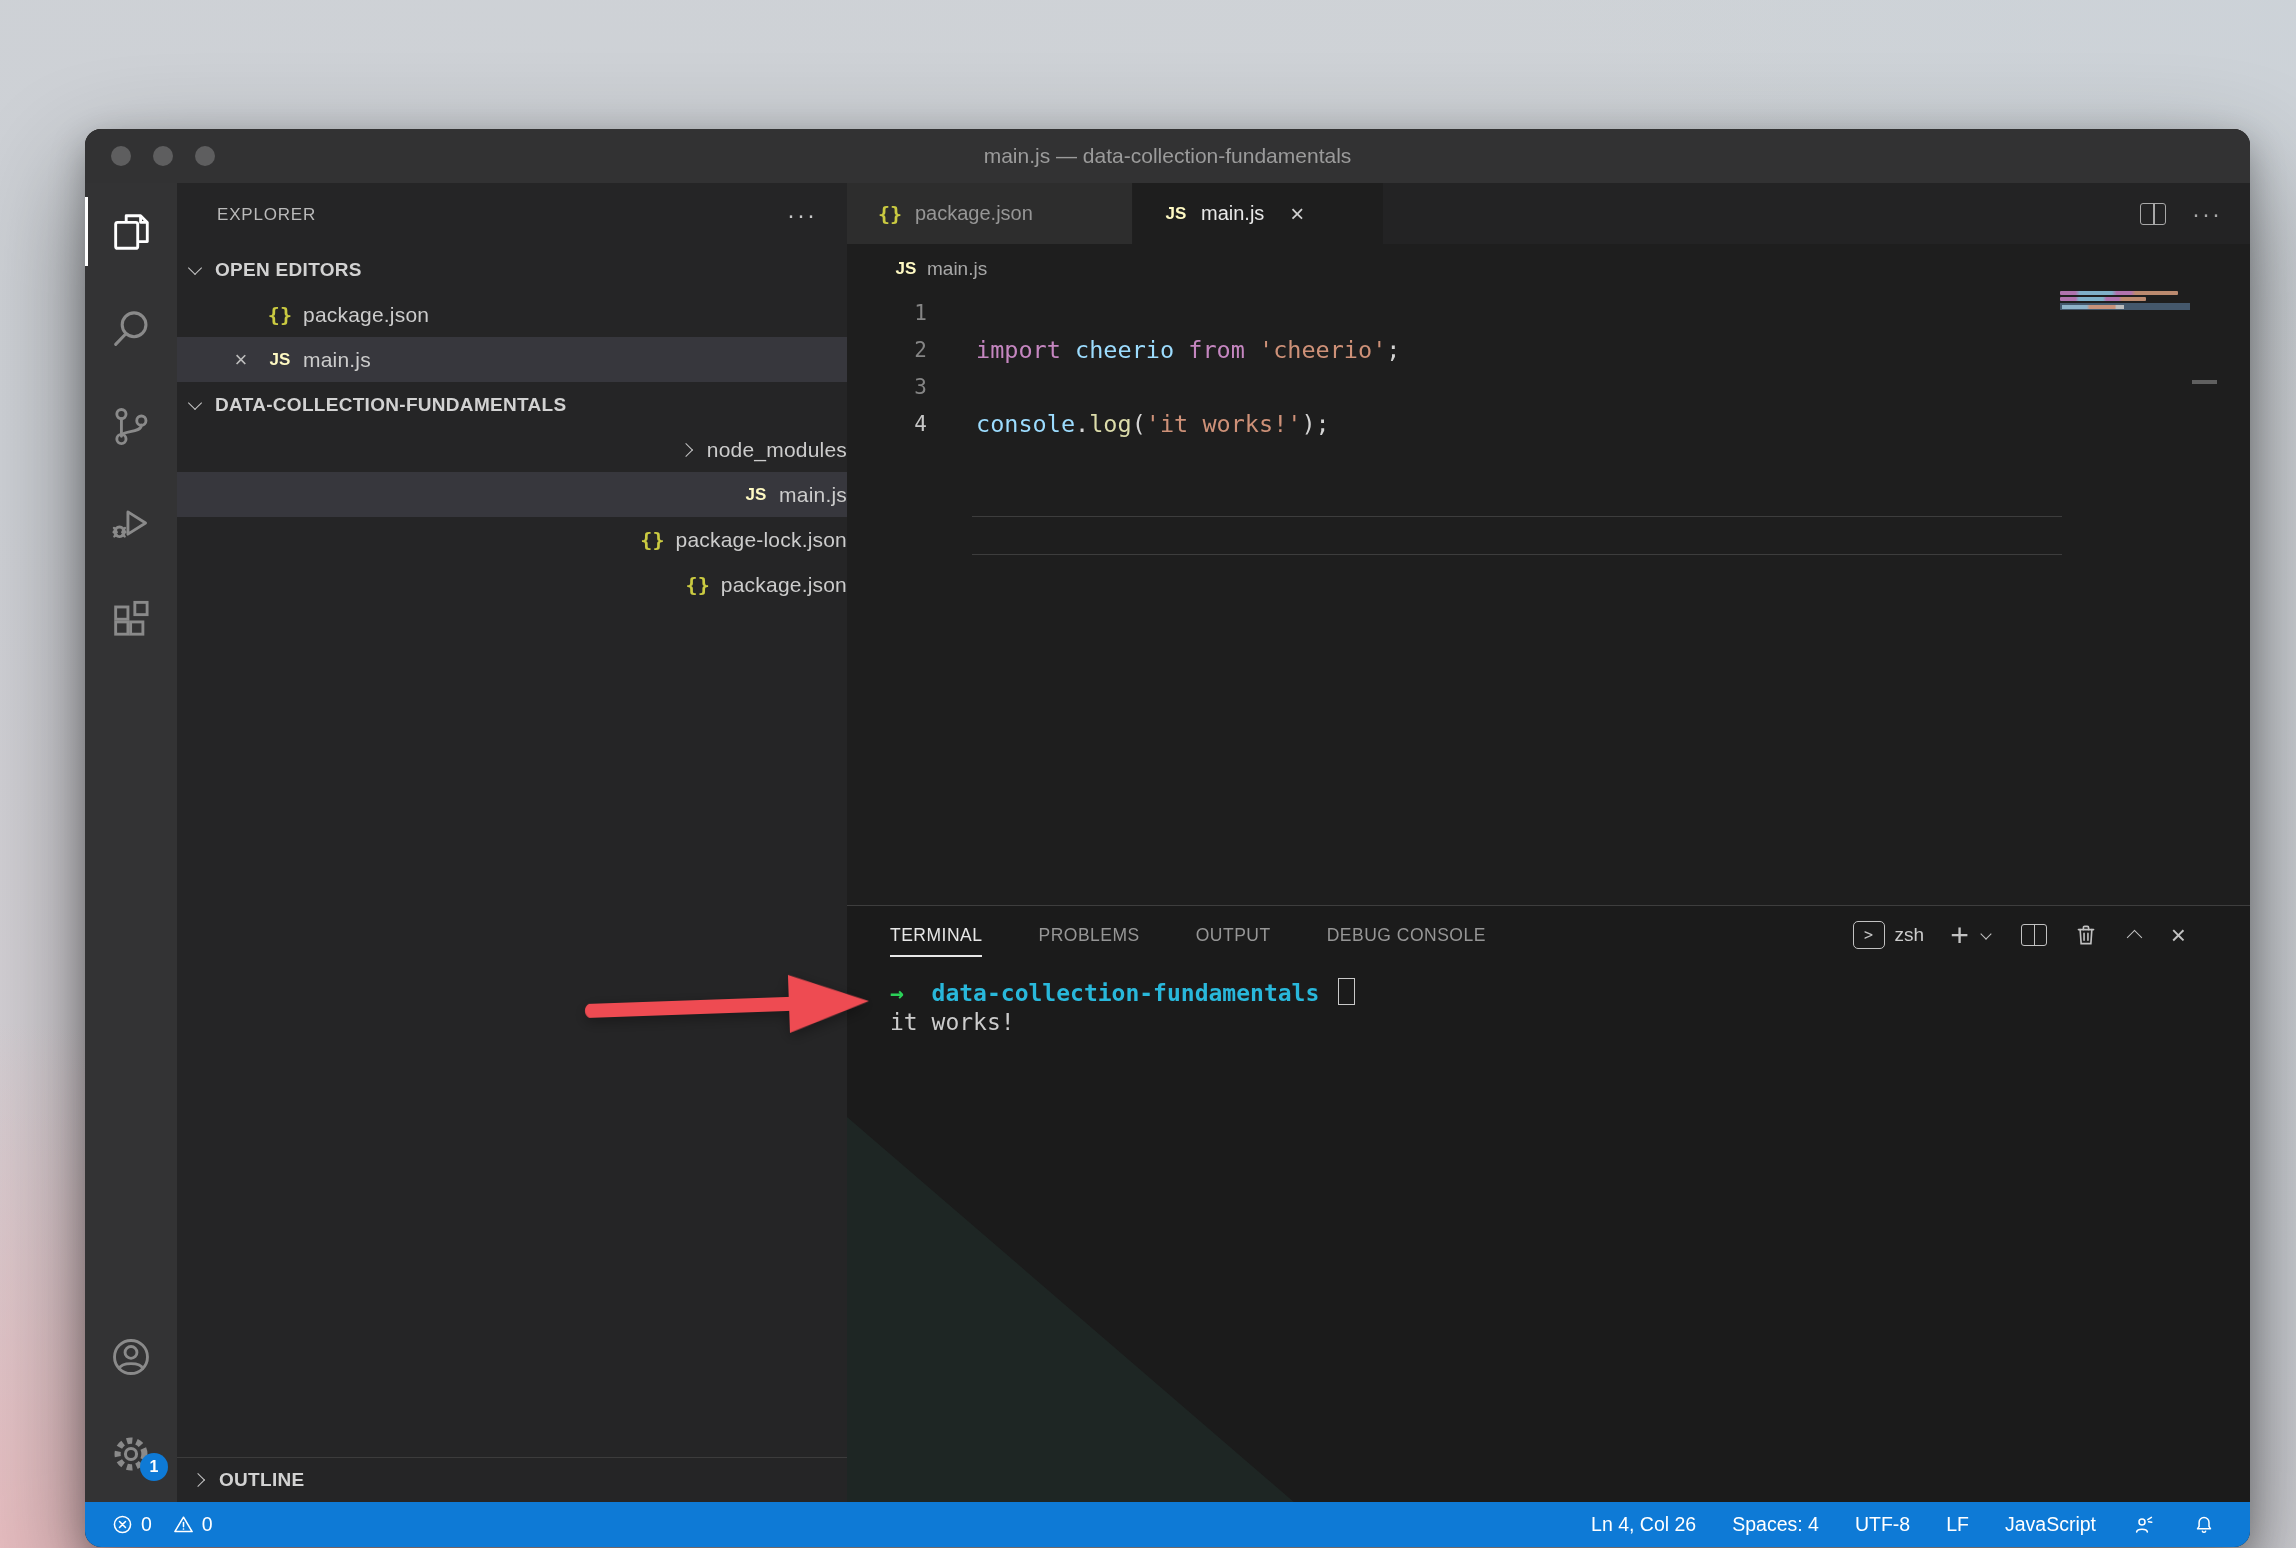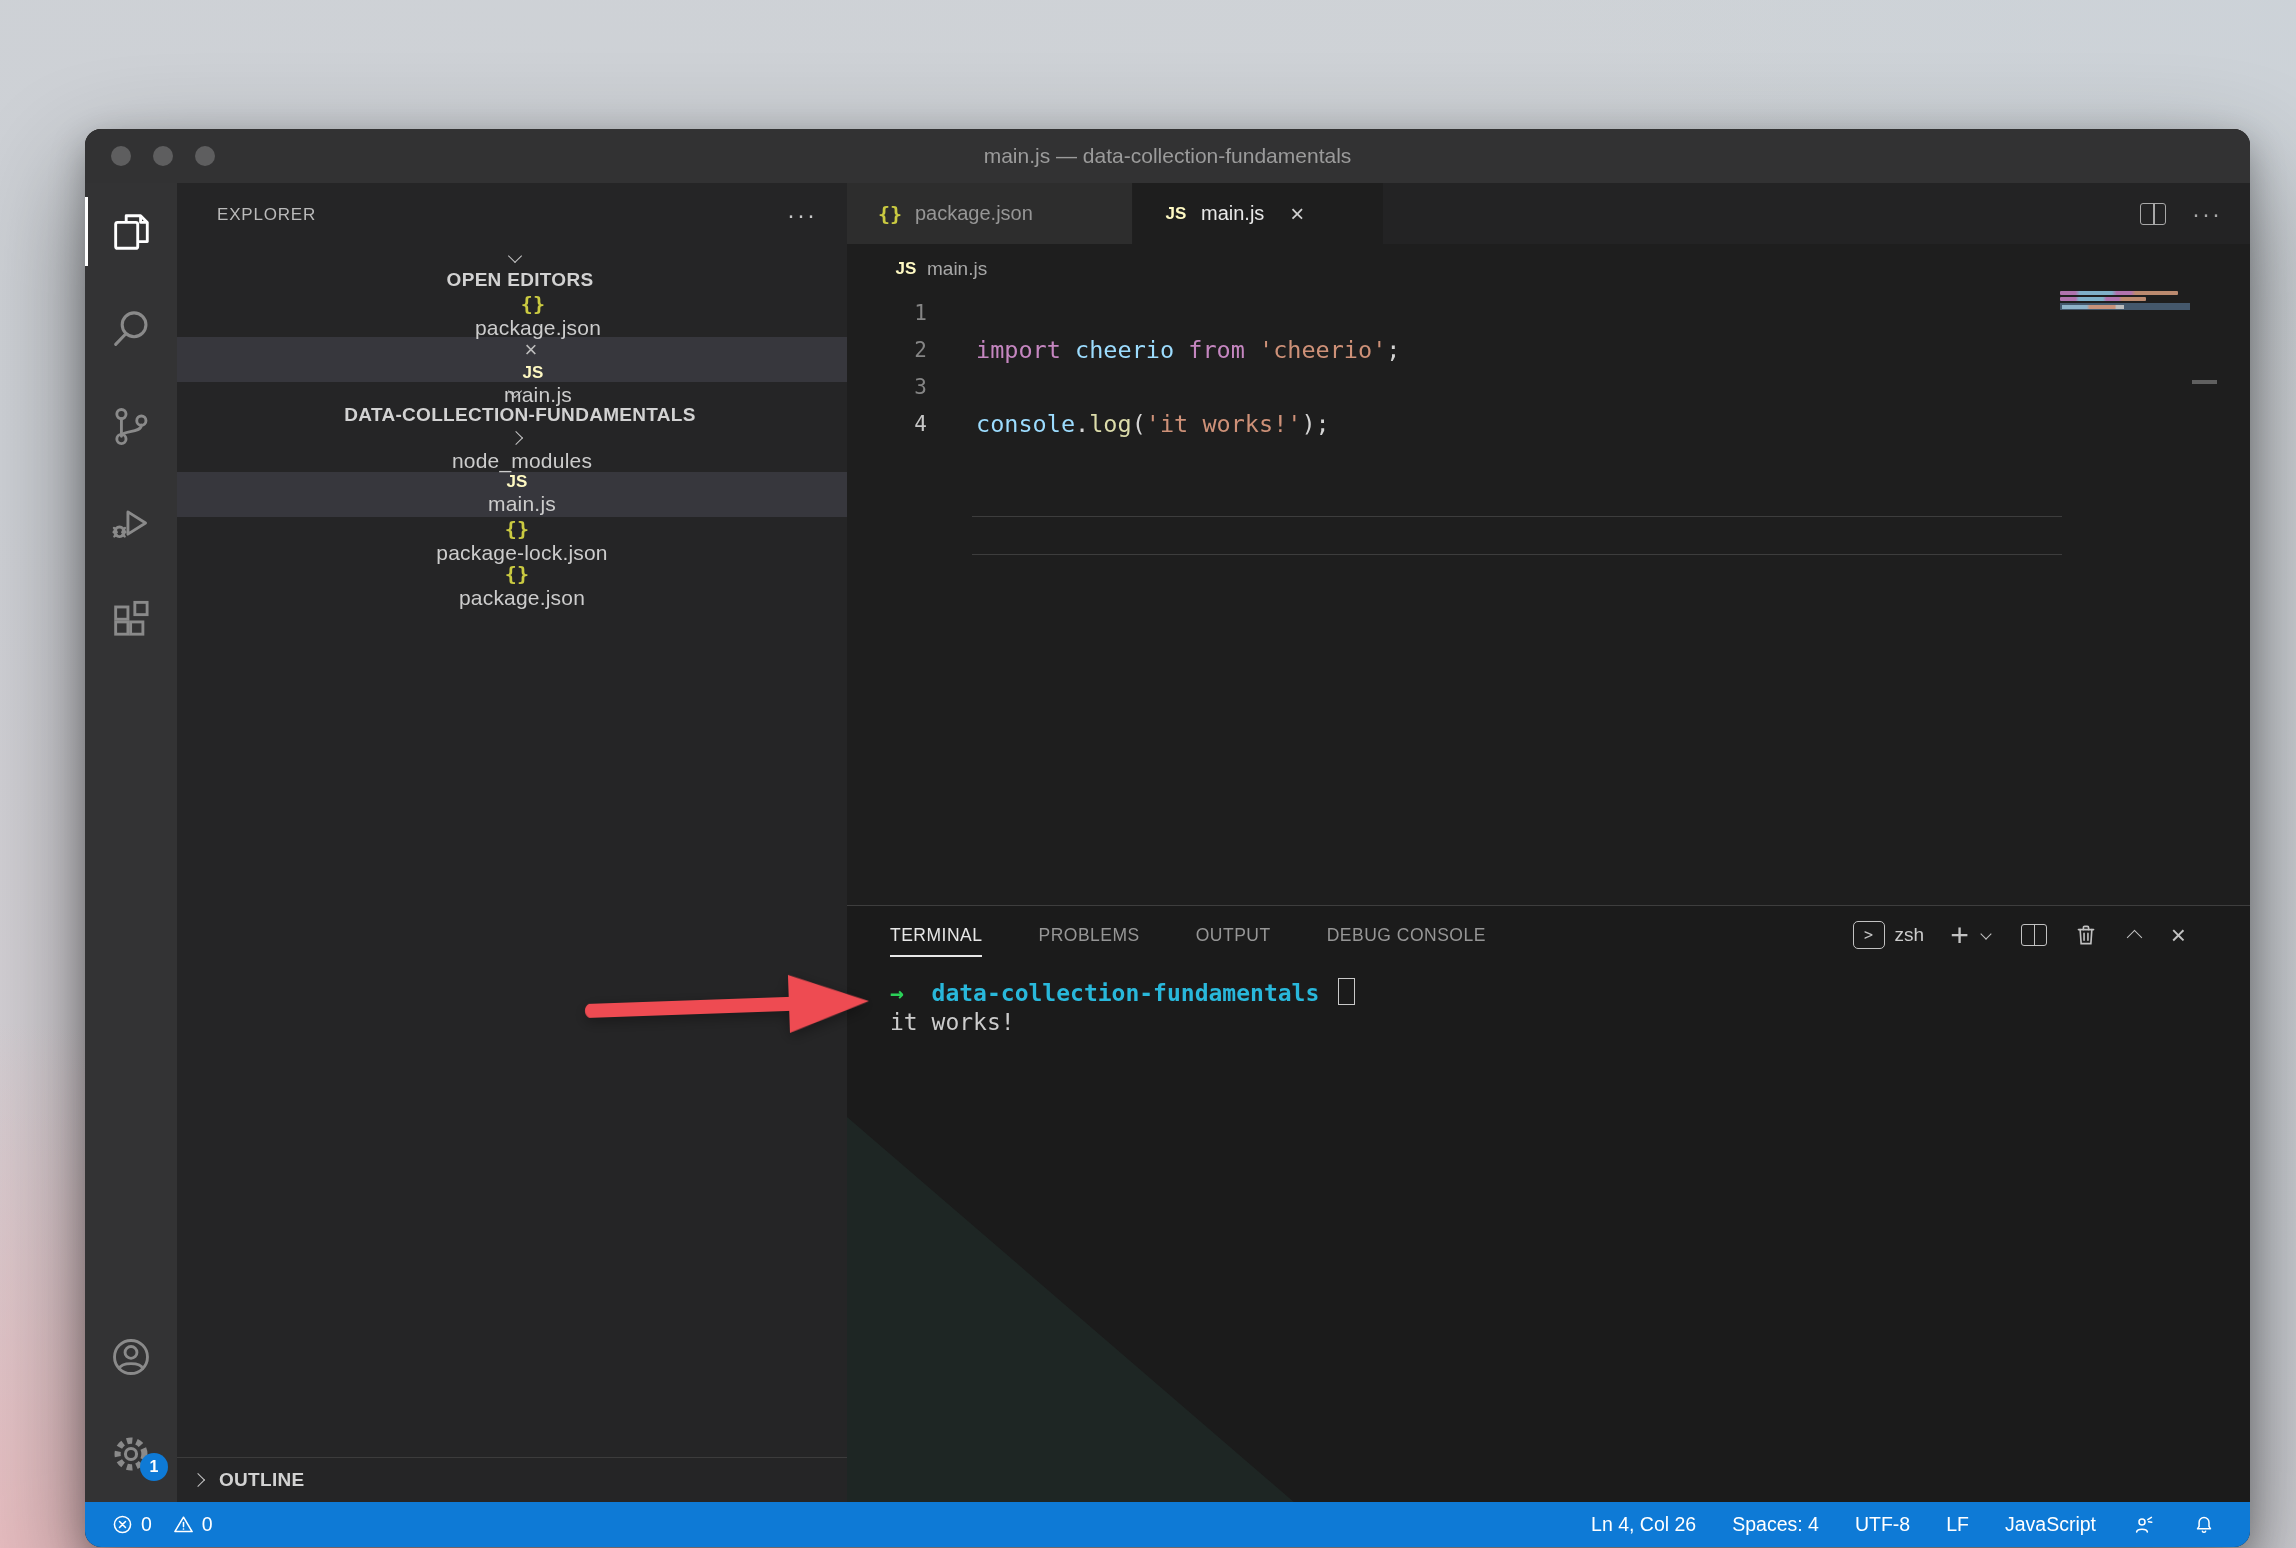--- a/index.html
+++ b/index.html
@@ -28,35 +28,35 @@
   .ab-item{height:97px;display:flex;align-items:center;justify-content:center;position:relative;color:#8a8a8a;}
   .ab-item.active{color:#ffffff;}
   .ab-item.active::before{content:"";position:absolute;left:0;top:14px;bottom:14px;width:3px;background:#ffffff;}
   .ab-bottom{margin-top:auto;}
   .badge{position:absolute;right:9px;top:48px;width:28px;height:28px;border-radius:50%;background:#0e7ad6;color:#fff;
          font-size:16px;font-weight:bold;display:flex;align-items:center;justify-content:center;}
   
   .sidebar{position:absolute;left:92px;top:54px;width:670px;bottom:45px;background:#252526;color:#cccccc;}
   .sb-header{height:64px;display:flex;align-items:center;padding:0 30px 0 40px;font-size:17px;letter-spacing:.8px;color:#bababa;}
   .sb-more{margin-left:auto;font-size:24px;letter-spacing:2px;color:#c8c8c8;line-height:10px;}
-  .row{height:45px;display:flex;align-items:center;font-size:21px;letter-spacing:.2px;flex-direction:column;}
+  .row{height:45px;display:flex;align-items:center;font-size:21px;letter-spacing:.2px;}
   .row.sel{background:#37373d;}
   .sec-row{padding-left:8px;}
   .sec-label{font-weight:bold;font-size:19px;letter-spacing:.3px;color:#d2d2d2;margin-left:8px;}
   .chev{width:22px;height:22px;position:relative;flex:0 0 auto;}
   .chev::before{content:"";position:absolute;left:5px;top:4px;width:9px;height:9px;
     border-right:1.8px solid #c5c5c5;border-bottom:1.8px solid #c5c5c5;transform:rotate(45deg);}
   .chev.right::before{transform:rotate(-45deg);left:4px;top:6px;}
   .oe-row{padding-left:52px;}
   .oe-close{width:24px;margin-right:14px;font-size:22px;color:#bdbdbd;text-align:center;}
   .oe-spacer{width:24px;margin-right:14px;}
   .fi{width:26px;margin-right:10px;text-align:center;flex:0 0 auto;}
   .icon-js{color:#fef9c3;font-weight:bold;font-size:17px;}
   .icon-json{color:#cbcb41;font-weight:bold;font-size:20px;font-family:"DejaVu Sans Mono",monospace;}
-  .tree-row{padding-left:20px;}
+  .tree-row{padding-left:20px;justify-content:flex-end;}
   .tree-chev{margin-right:8px;}
   .outline-row{position:absolute;bottom:0;left:0;right:0;height:44px;border-top:1px solid #3c3c3c;
     display:flex;align-items:center;padding-left:12px;background:#252526;}
   
   .editor{position:absolute;left:762px;top:54px;right:0;height:722px;background:#1e1e1e;}
   .tabbar{height:61px;background:#232324;display:flex;position:relative;}
   .tab{display:flex;align-items:center;padding:0 30px;font-size:20px;}
   .tab .fi{margin-right:12px;}
   .tab.inactive{background:#2d2d2d;color:#969696;min-width:225px;border-right:1px solid #1f1f1f;}
   .tab.active{background:#1e1e1e;color:#e8e8e8;min-width:190px;}

